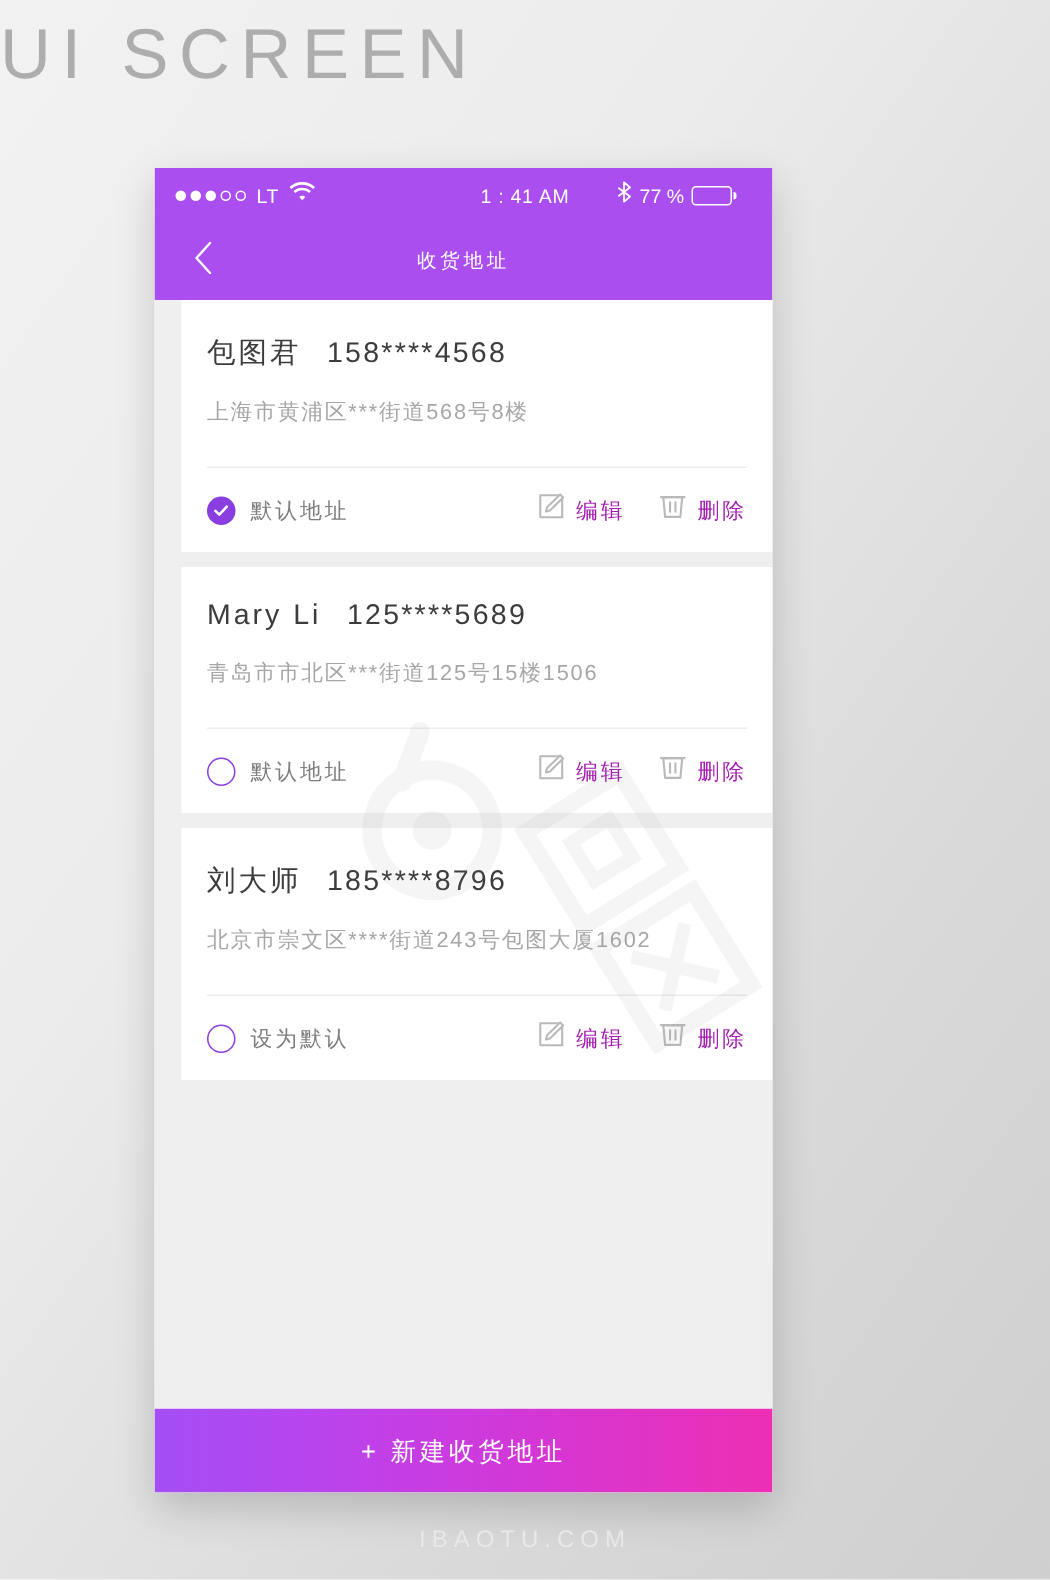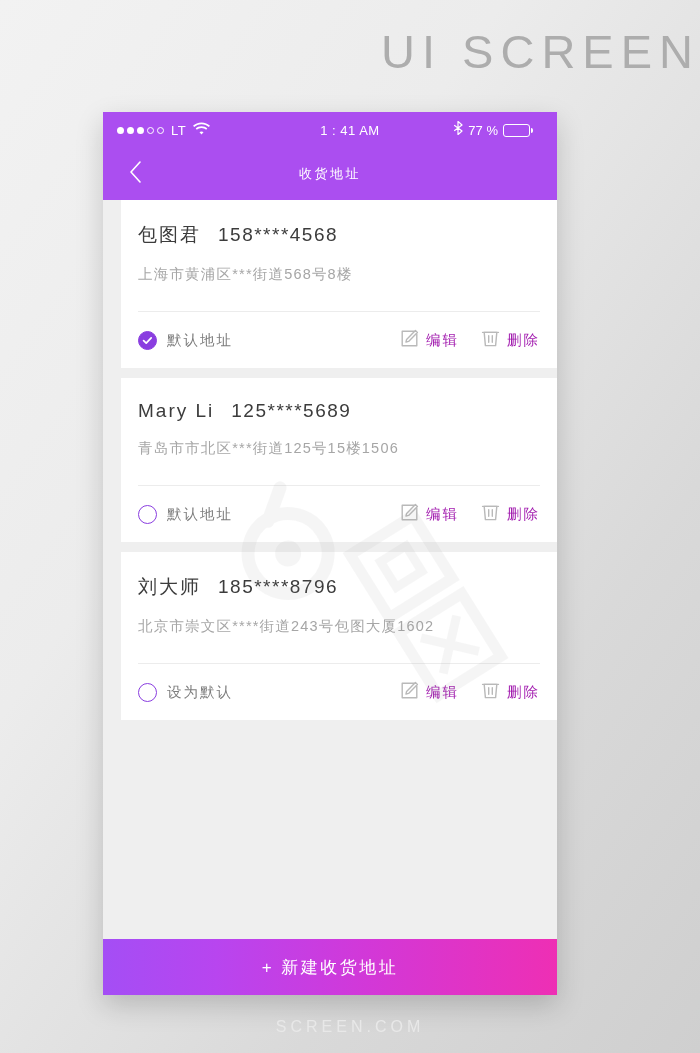--- a/index.html
+++ b/index.html
@@ -11,24 +11,24 @@
     height: 1053px;
     overflow: hidden;
     font-family: "Liberation Sans", "DejaVu Sans", sans-serif;
     background: linear-gradient(125deg, #f2f2f2 0%, #ececec 35%, #d9d9d9 72%, #cfcfcf 100%);
     position: relative;
   }
 
   
   .page-heading {
     position: absolute;
-    top: 24px;
+    top: 8px;
     left: 0;
     width: 700px;
-    text-align: right;
+    text-align: left;
     font-size: 47px;
     letter-spacing: 7px;
     color: #adadad;
     font-weight: 400;
     user-select: none;
   }
 
   .page-footer {
     position: absolute;
     top: 1018px;
@@ -39,21 +39,21 @@
     letter-spacing: 4px;
     color: #e8e8e8;
     user-select: none;
   }
 
   
   .phone {
     position: absolute;
     left: 103px;
     top: 112px;
-    width: 454px;
+    width: 412px;
     height: 883px;
     background: #ffffff;
     overflow: hidden;
     box-shadow: 0 10px 26px rgba(0,0,0,0.18);
   }
 
   
   .status-bar {
     height: 36px;
     background: #ab4ef0;
@@ -406,13 +406,13 @@
       <circle cx="-48" cy="-40" r="13" fill="#8a8a8a"></circle>
       <rect x="4" y="-6" width="74" height="74" fill="none" stroke="#8a8a8a" stroke-width="11"></rect>
       <rect x="26" y="16" width="30" height="30" fill="none" stroke="#8a8a8a" stroke-width="9"></rect>
       <rect x="4" y="86" width="74" height="74" fill="none" stroke="#8a8a8a" stroke-width="11"></rect>
       <path d="M20 102 L62 144 M62 102 L20 144" stroke="#8a8a8a" stroke-width="9"></path>
     </g>
   </svg>
 
 </div>
 
-<div class="page-footer">SCREEN.COM</div>
+<div class="page-footer">IBAOTU.COM</div>
 
 </body></html>

